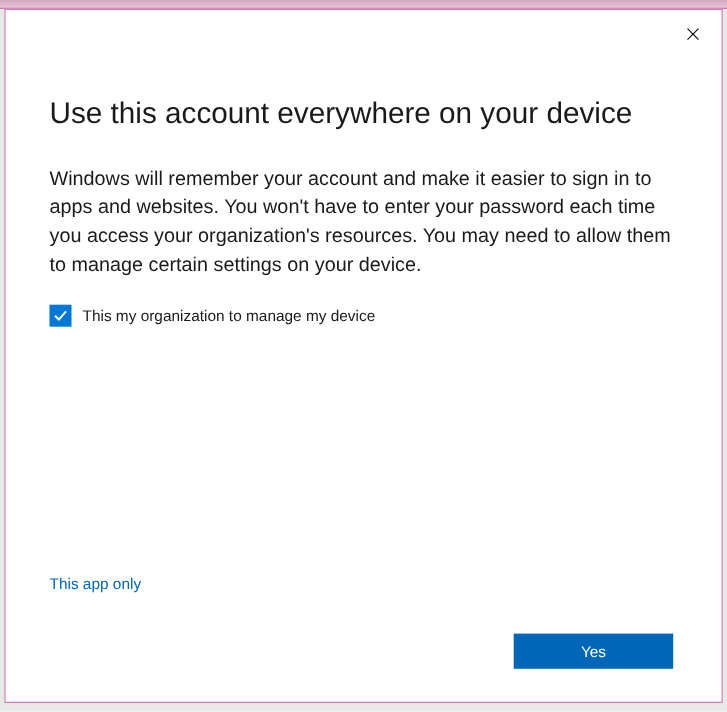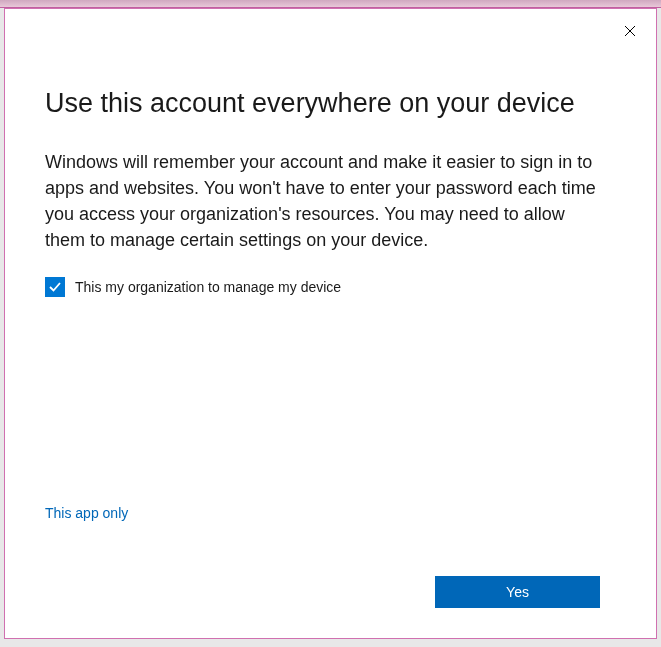--- a/index.html
+++ b/index.html
@@ -43,21 +43,21 @@
       justify-content: center;
       cursor: pointer;
       background: transparent;
       border: none;
     }
     .close-btn svg {
       width: 12px;
       height: 12px;
     }
     .content {
-      padding: 78px 56px 30px 40px;
+      padding: 78px 44px 30px 40px;
       flex: 1;
       display: flex;
       flex-direction: column;
     }
     .title {
       font-size: 27px;
       font-weight: 300;
       color: #1a1a1a;
       margin-bottom: 28px;
       line-height: 1.25;
@@ -89,39 +89,39 @@
     }
     .checkbox-label {
       font-size: 14px;
       color: #1a1a1a;
       cursor: pointer;
     }
     .spacer {
       flex: 1;
     }
     .link-row {
-      margin-bottom: 54px;
+      margin-bottom: 36px;
     }
     .link {
       font-size: 14px;
       color: #0067b8;
       text-decoration: none;
       cursor: pointer;
     }
     .button-row {
       display: flex;
       justify-content: flex-end;
     }
     .primary-btn {
       background: #0067b8;
       color: #ffffff;
       border: none;
       font-size: 14px;
       padding: 8px 0;
-      width: 165px;
+      width: 145px;
       text-align: center;
       cursor: pointer;
       font-family: inherit;
     }
   </style>
 </head>
 <body>
 
 <div class="tab-strip"></div>
 

